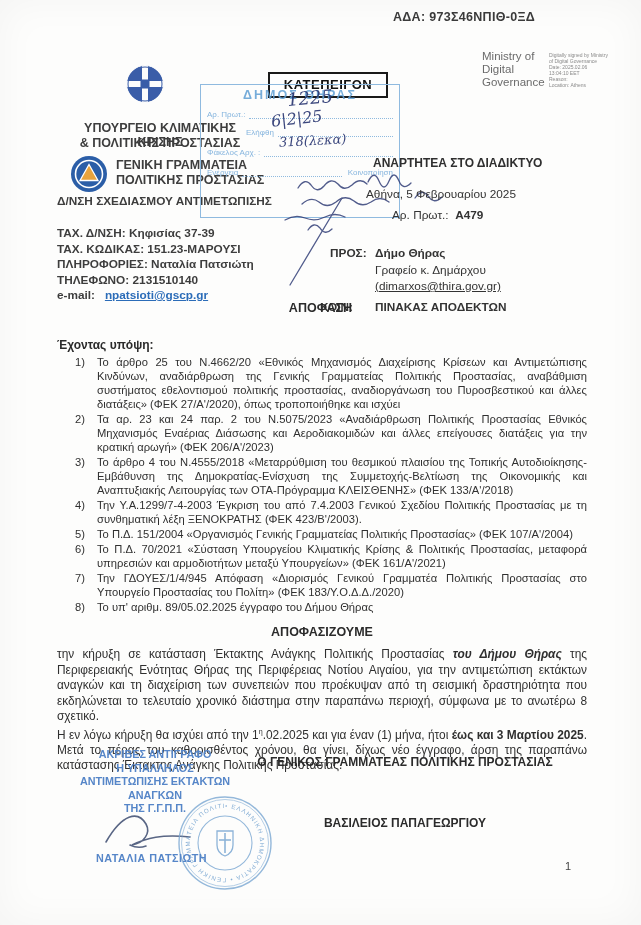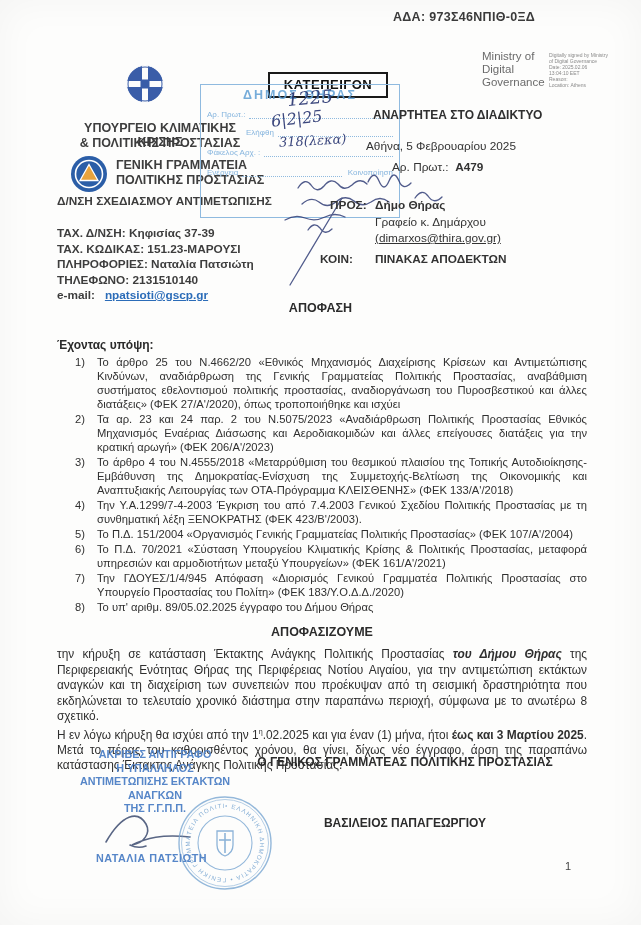--- a/index.html
+++ b/index.html
@@ -37,21 +37,21 @@
 
   
   .rstamp{left:200px;top:84px;width:198px;height:132px;border:1.5px solid #8fbadf;color:#6aa3d6;}
   .rstamp-title{position:absolute;left:0;top:3px;width:100%;text-align:center;font-size:12.5px;font-weight:bold;
                 letter-spacing:2px;color:#5f9fd4;opacity:.85;}
   .rs-row{position:absolute;left:6px;right:6px;display:flex;align-items:flex-end;font-size:8px;color:#86b5de;}
   .rs-dots{flex:1;border-bottom:1px dotted #8fbadf;margin-left:4px;height:9px;}
   .hw{position:absolute;font-family:"DejaVu Serif", serif;font-style:italic;color:#273470;opacity:.9;}
 
   
-  .meta{font-size:11.8px;color:#333;}
+  .meta{font-size:11.8px;color:#333;margin-top:48px;}
   .publish{left:373px;top:108px;font-weight:bold;font-size:12px;color:#2f2f2f;}
   .placedate{left:366px;top:139px;}
   .protline{left:392px;top:160px;}
   .prosl{left:330px;top:198px;font-weight:bold;}
   .prosv{left:375px;top:198px;font-weight:bold;}
   .pros2{left:375px;top:215px;}
   .pros3{left:375px;top:231px;}
   .koinl{left:320px;top:252px;font-weight:bold;}
   .koinv{left:375px;top:252px;font-weight:bold;}
 

